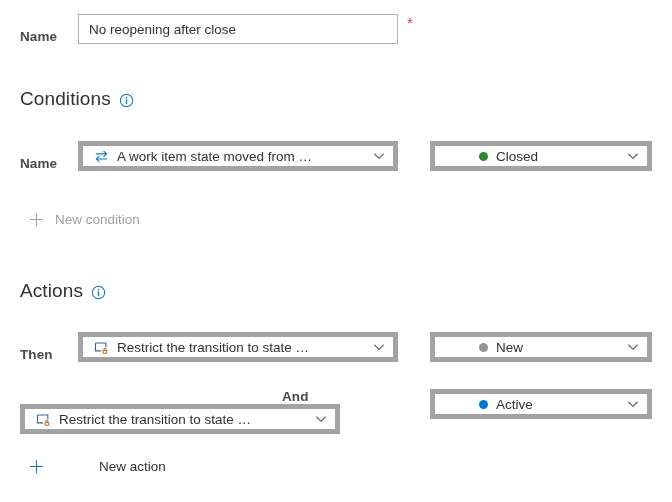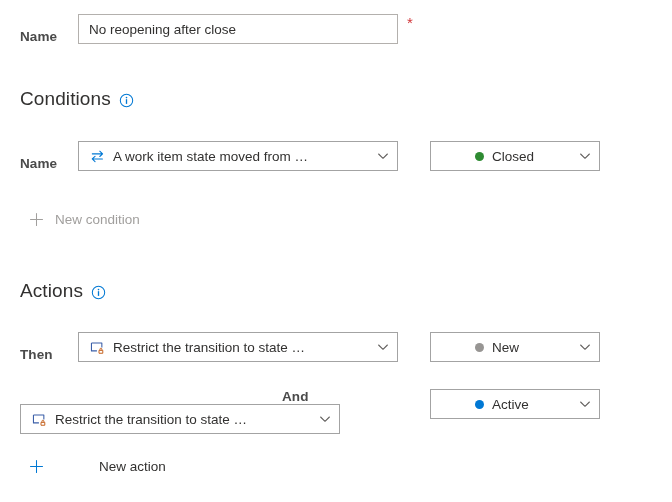--- a/index.html
+++ b/index.html
@@ -79,32 +79,32 @@
     position: relative;
     top: 1px;
   }
   #conditions-heading { top: 88px; align-items: center; }
   #actions-heading   { top: 280px; }
 
   
   .dropdown {
     box-sizing: border-box;
     height: 30px;
-    border: 1px solid #a3a3a3;
+    border: 5px solid #a3a3a3;
     background: #fff;
     display: flex;
     align-items: center;
     padding: 0 6px 0 10px;
     font-size: 13.5px;
     color: #323130;
     cursor: pointer;
     user-select: none;
   }
   .dd-wide { width: 320px; }
-  .dd-narrow { width: 170px; padding-left: 44px; }
+  .dd-narrow { width: 222px; padding-left: 44px; }
   .dd-text {
     flex: 1 1 auto;
     white-space: nowrap;
     overflow: hidden;
     text-overflow: clip;
   }
   .dd-glyph {
     flex: 0 0 auto;
     margin-right: 7px;
     display: inline-flex;

